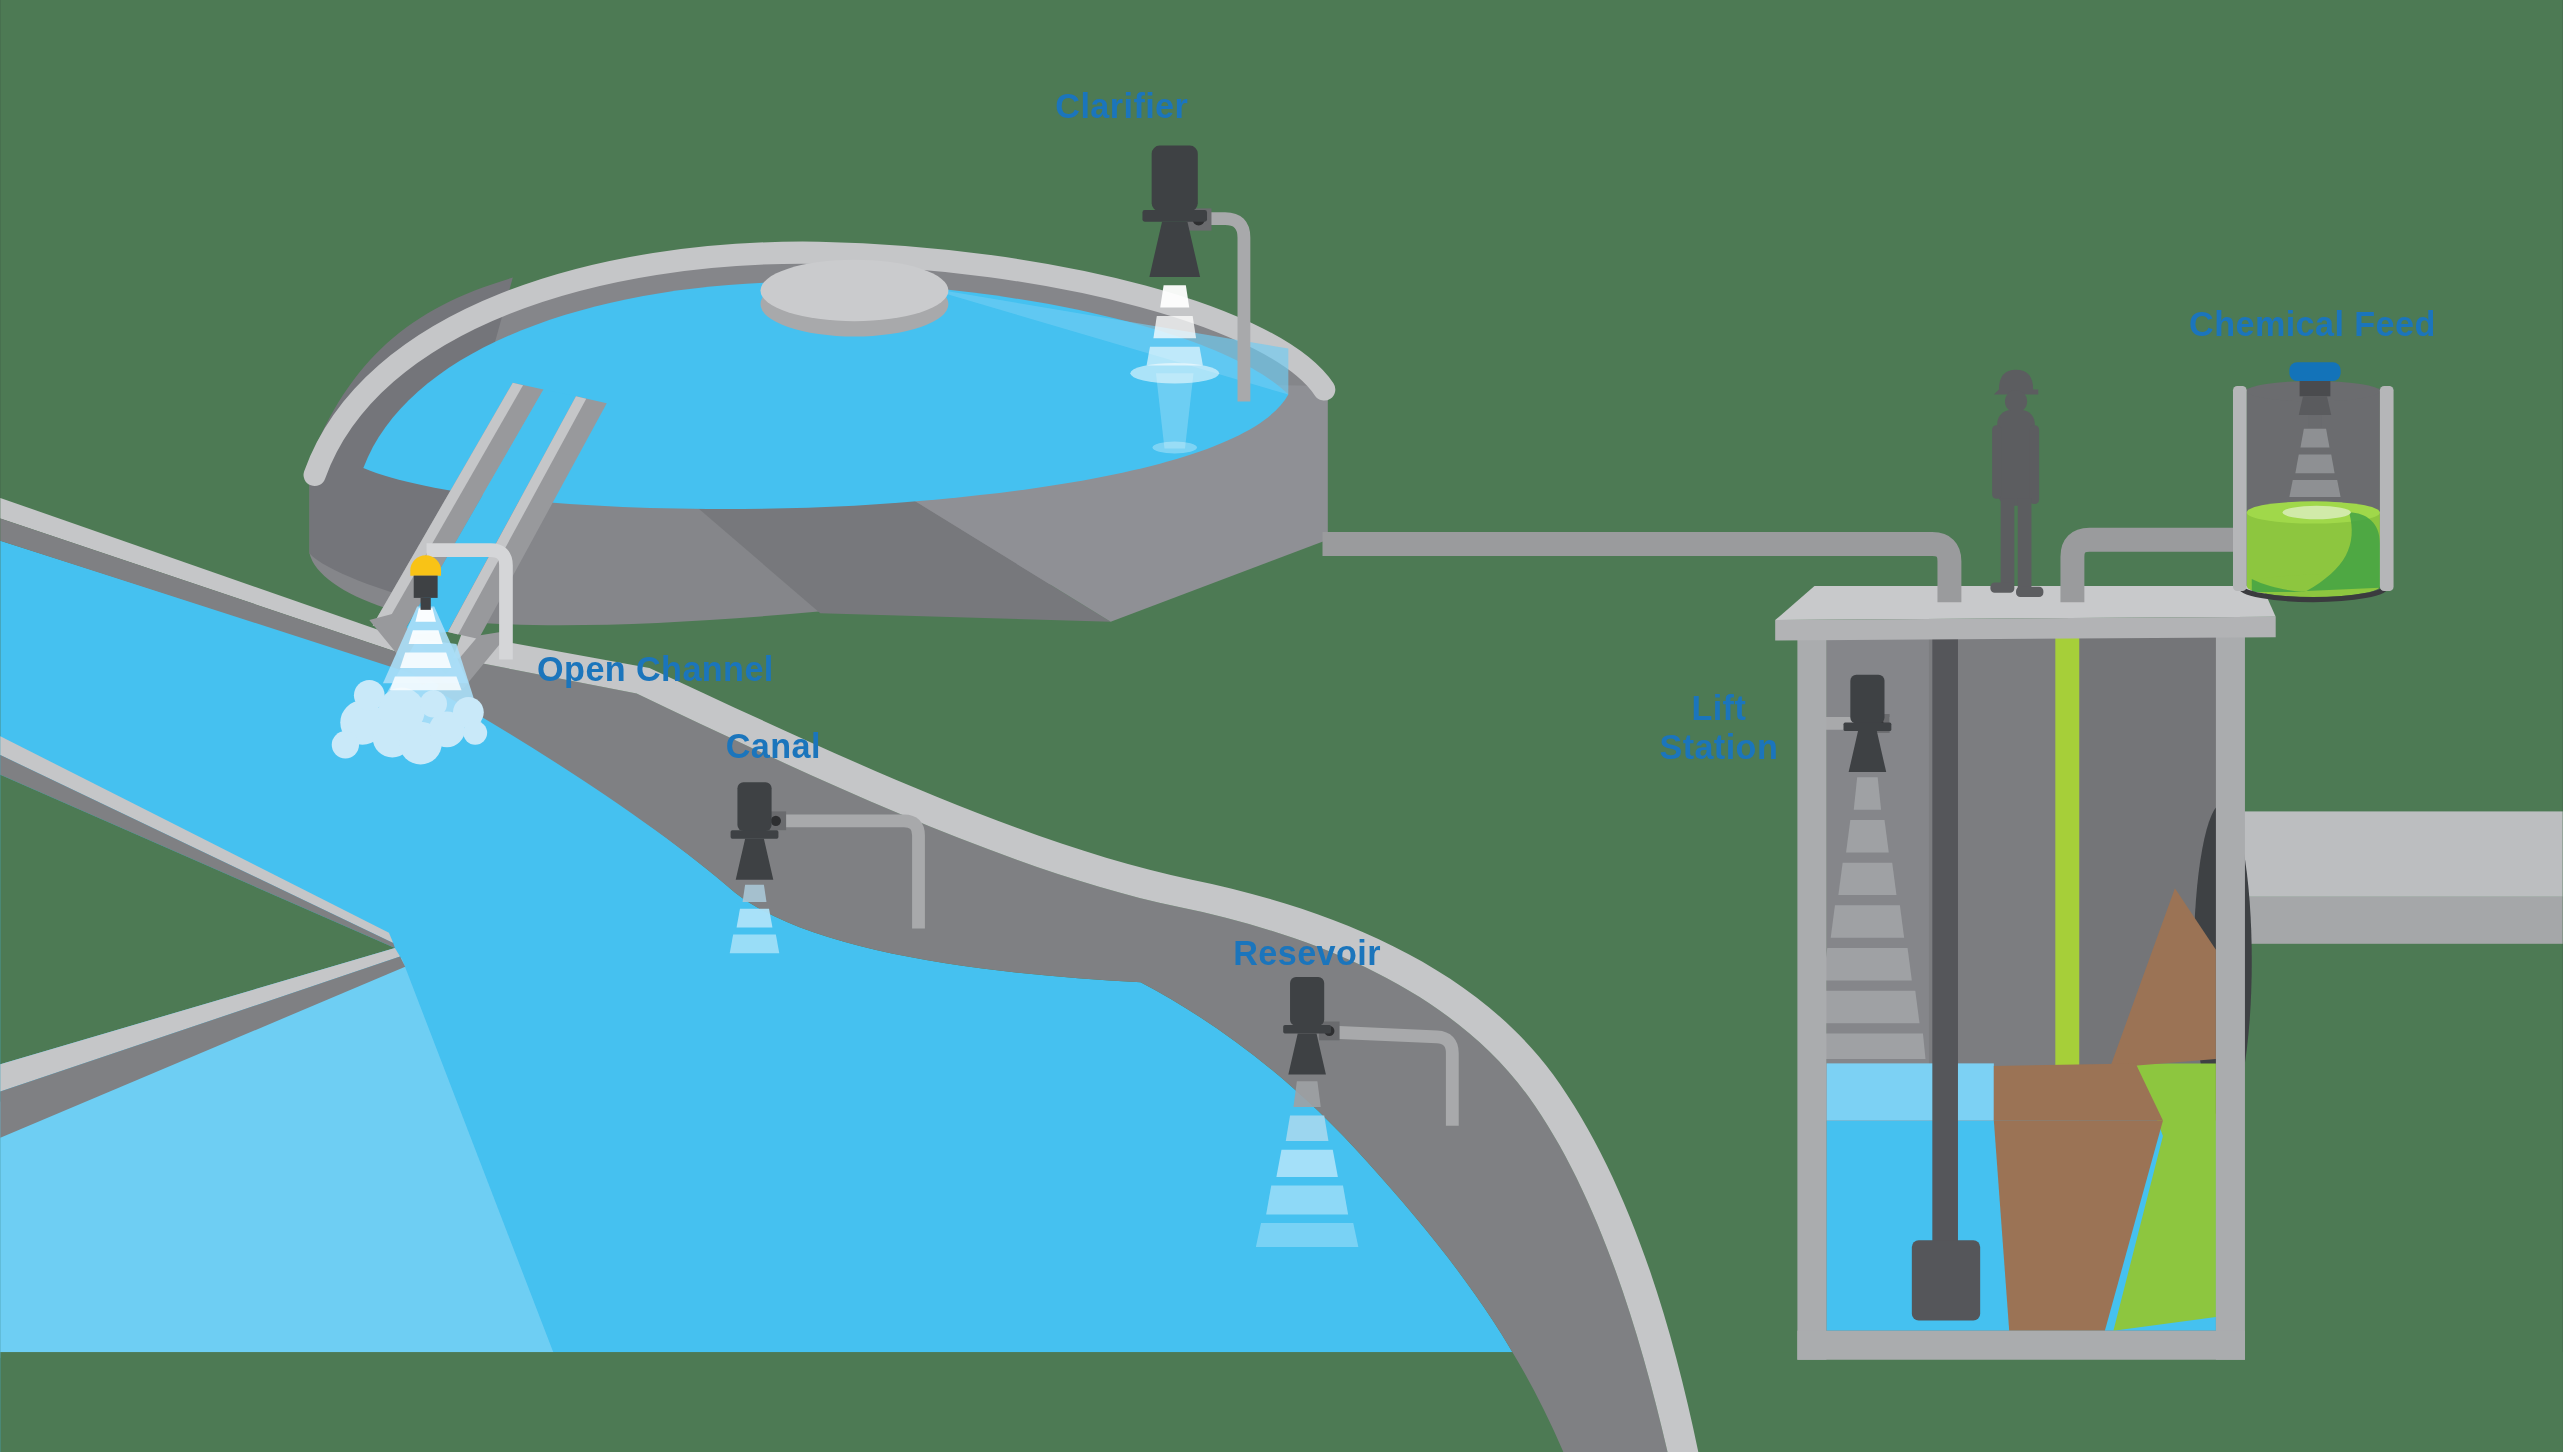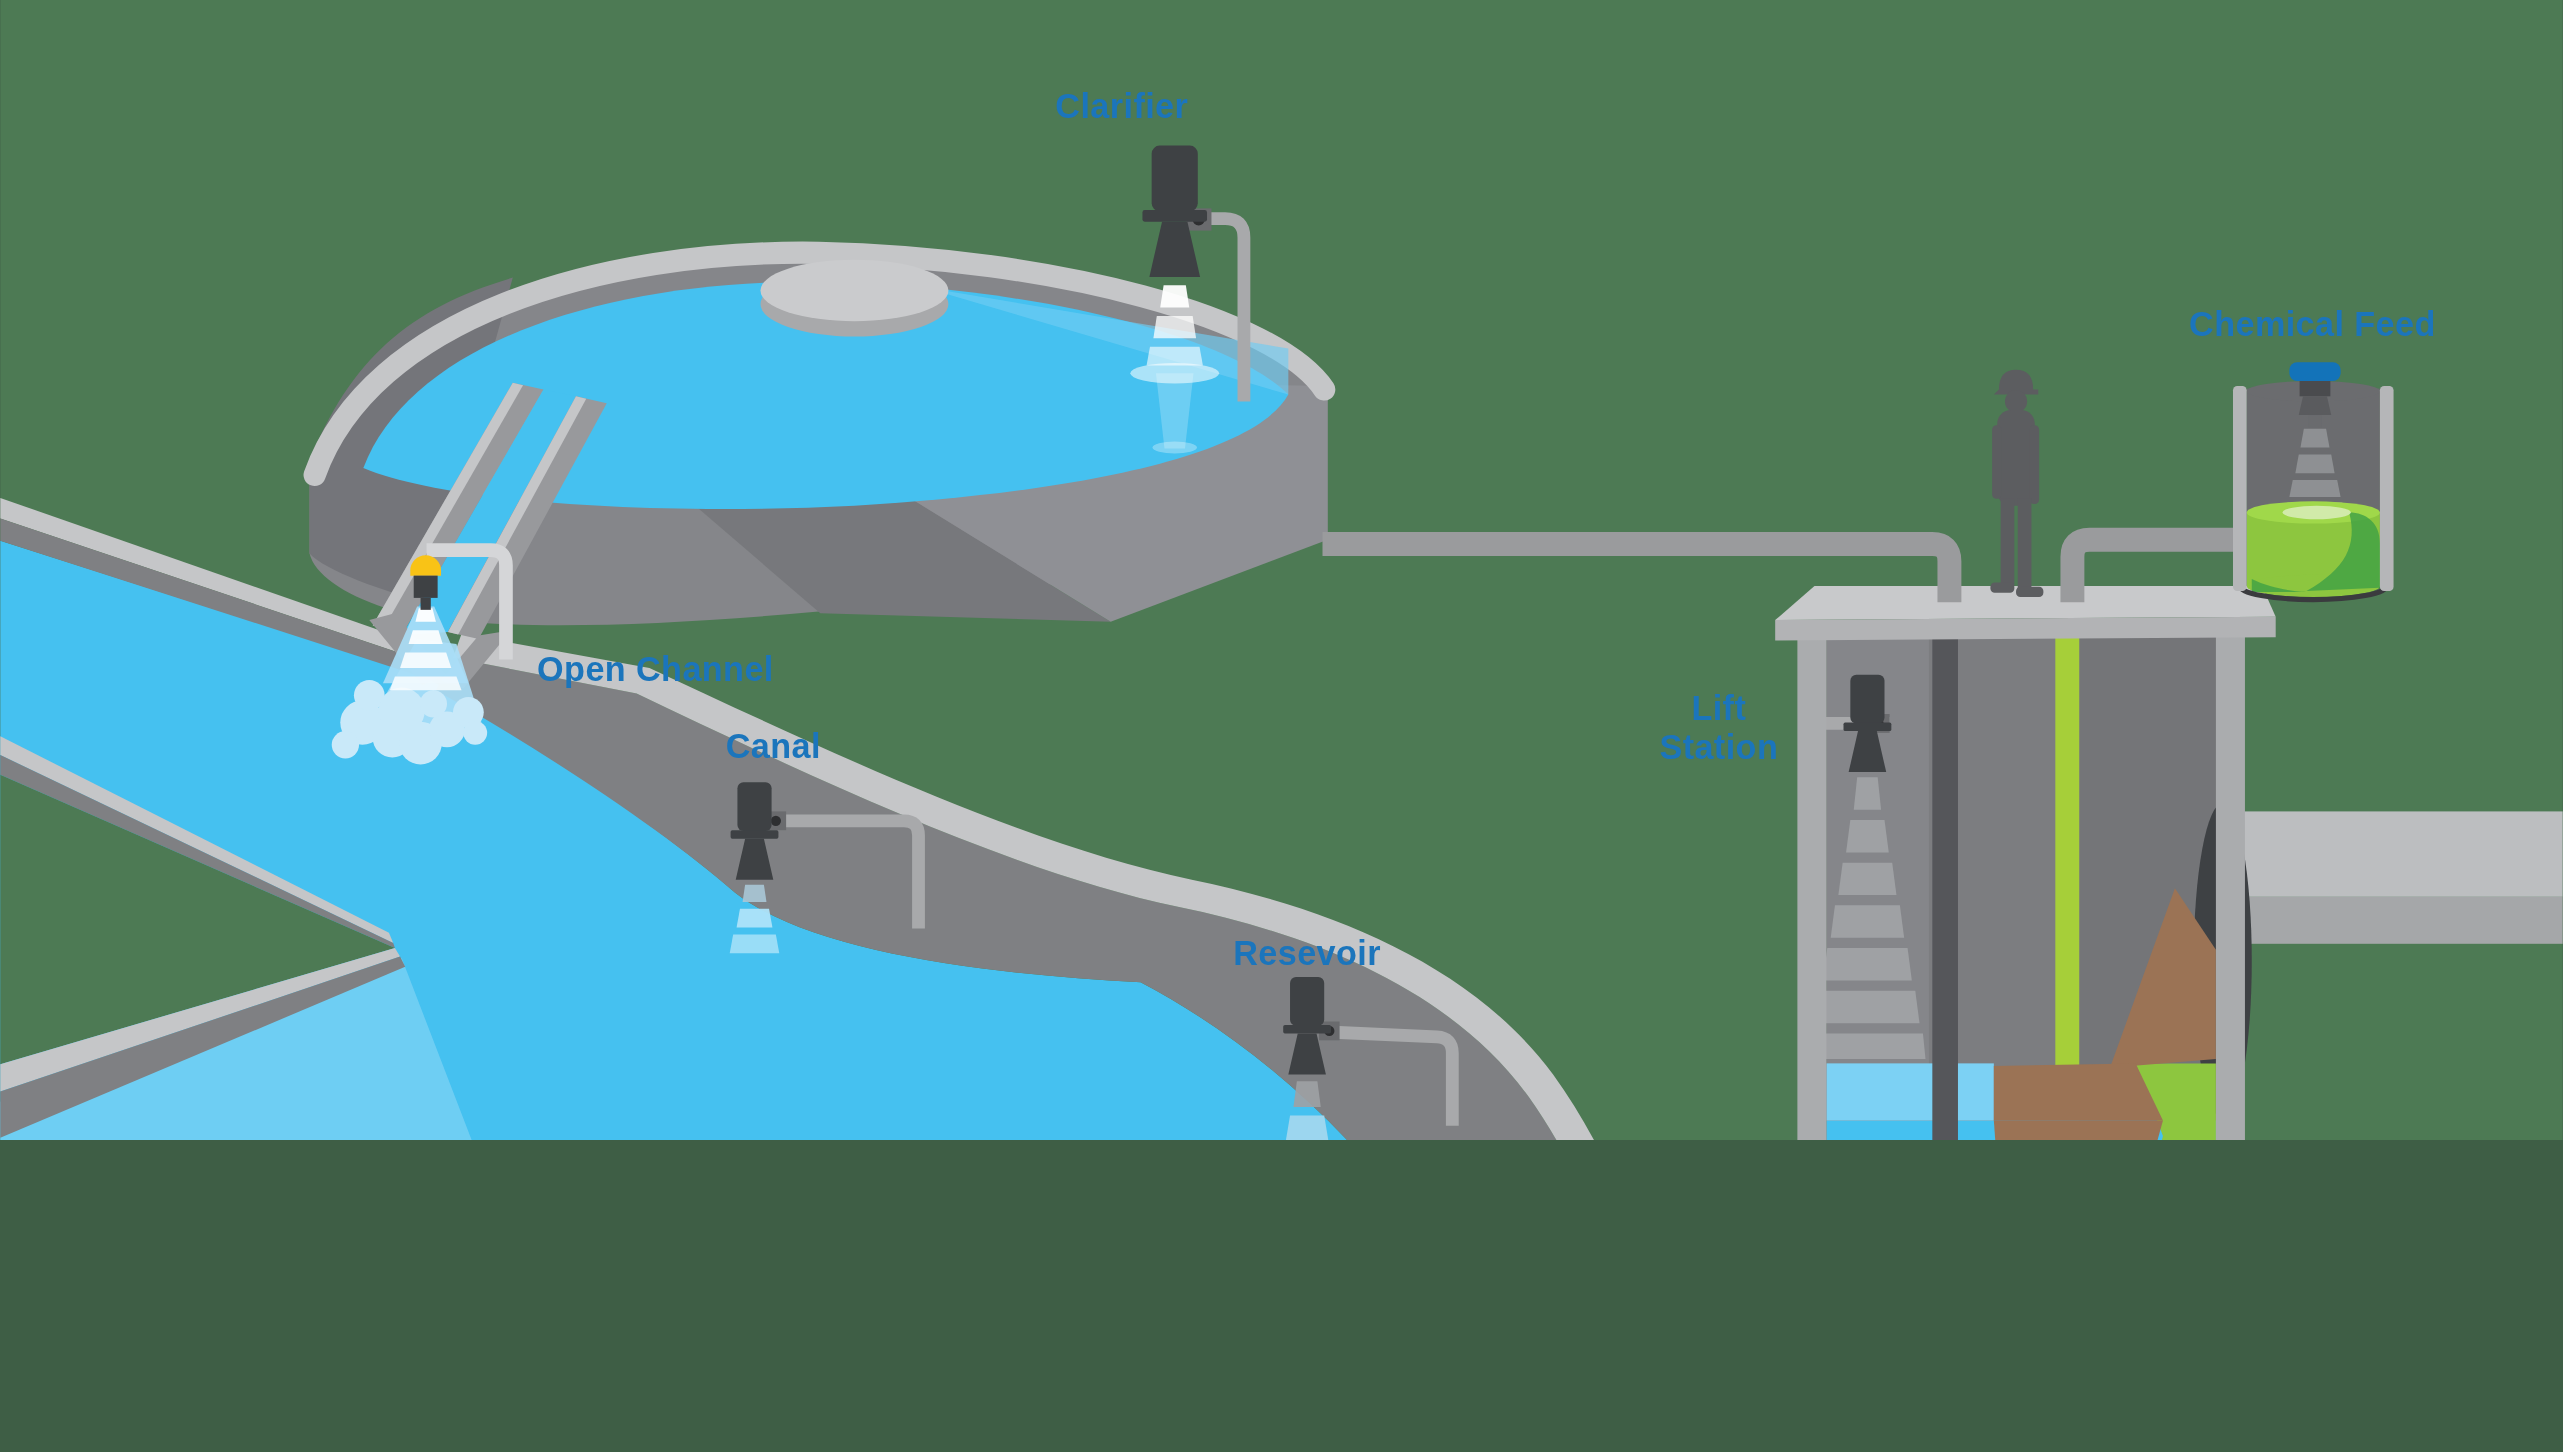--- a/index.html
+++ b/index.html
@@ -1,16 +1,16 @@
 <!DOCTYPE html>
 <html style="font-size:13.7px"><head>
 <meta charset="utf-8">
 <style>
   html,body{margin:0;padding:0;background:#3e5e45;}
-  .stage{width:2563px;height:1140px;position:relative;overflow:hidden;
+  .stage{width:2563px;height:1452px;position:relative;overflow:hidden;
          font-family:"Liberation Sans", sans-serif;text-align:center;}
   svg{display:block;width:2563px;height:1452px;}
   text.lbl{font-weight:bold;font-size:40px;letter-spacing:.5px;}
   .g-light{fill:#c5c6c8}.g-band{fill:#7f8083}.g-wall{fill:#98999c}
   .g-pipe{fill:none;stroke:#9a9b9d;stroke-width:28}
   .g-bracket{fill:none;stroke:#a8a9ab;stroke-width:15}
   .g-bracket-light{fill:none;stroke:#d5d6d8;stroke-width:16}
   .sensor-dark{fill:#3e4144}
   .plate{fill:#6a6b6e}.screw{fill:#2e2f31}
   .beam-white{fill:#ffffff}.beam-gray{fill:#9fa1a4}.beam-blue{fill:#aee3f9}

